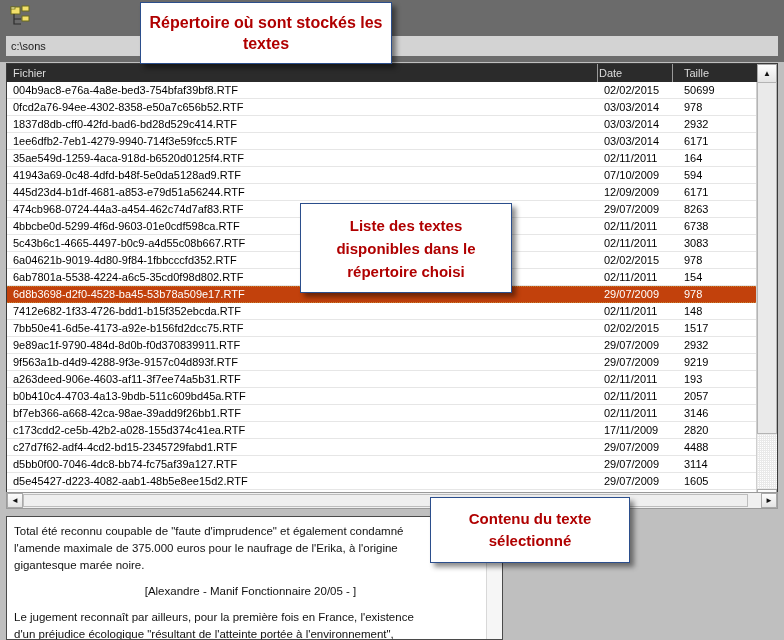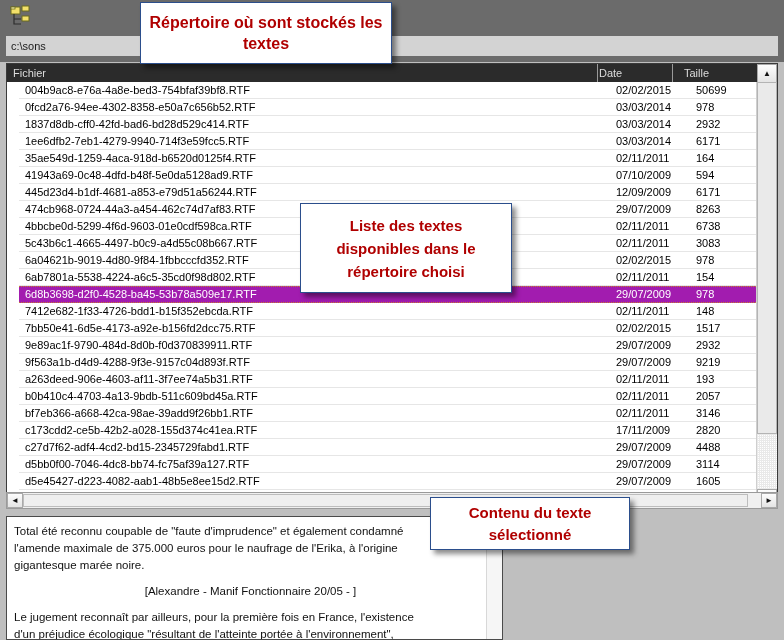--- a/index.html
+++ b/index.html
@@ -66,41 +66,41 @@
     color: #dcdcdc;
     white-space: nowrap;
     overflow: hidden;
   }
   .hcell.c-file { left: 0;   width: 591px; }
   .hcell.c-date { left: 571px; width: 80px; margin-left: 15px; }
   .hcell.c-size { left: 671px; width: 80px; }
   .hcell.c-pad  { left: 751px; width: 21px; border-right: none; background: #2b2b2b; }
 
   .lv-body {
-    position: absolute; left: 12px; top: 18px;
+    position: absolute; left: 0; top: 18px;
     width: 751px; height: 426px;
     background: #ffffff;
     overflow: hidden;
   }
 
   .row {
     position: relative;
     height: 17px;
     line-height: 17px;
     font-size: 11px;
     color: #000;
     border-bottom: 1px solid #e6e6e6;
     white-space: nowrap;
   }
   .row .cell { position: absolute; top: 0; height: 17px; overflow: hidden; }
   .cell.c-file { left: 6px;   width: 580px; }
   .cell.c-date { left: 597px; width: 76px; }
   .cell.c-size { left: 677px; width: 72px; }
   .row.selected {
-    background: #a21caf;
+    background: #c2410c;
     color: #ffffff;
     border-top: 1px dotted #c88030;
     border-bottom: 1px dotted #c88030;
     height: 17px;
     line-height: 15px;
   }
 
   
   .lv-vscroll {
     position: absolute; right: 0; top: 18px;
@@ -189,21 +189,21 @@
     color: #b00000;
     font-weight: bold;
     text-align: center;
     box-shadow: 4px 4px 5px rgba(0,0,0,0.45);
     display: flex; align-items: center; justify-content: center;
     padding: 4px 8px;
   }
   .callout span { display: block; width: 100%; }
   .callout-1 { left: 140px; top: 2px;   width: 252px; height: 62px; font-size: 16px; line-height: 21px; }
   .callout-2 { left: 300px; top: 203px; width: 212px; height: 90px; font-size: 15px; line-height: 23px; }
-  .callout-3 { left: 430px; top: 497px; width: 200px; height: 53px; font-size: 15px; line-height: 22px; }
+  .callout-3 { left: 430px; top: 497px; width: 200px; height: 66px; font-size: 15px; line-height: 22px; }
 </style>
 </head>
 <body>
 
 <div id="app">
 
   <div class="top-band">
     <span class="tree-icon">
       <svg width="24" height="22" viewBox="0 0 24 22">
         <rect x="3" y="2" width="9" height="7" fill="#f2e06a" stroke="#6b6b20" stroke-width="1"></rect>

